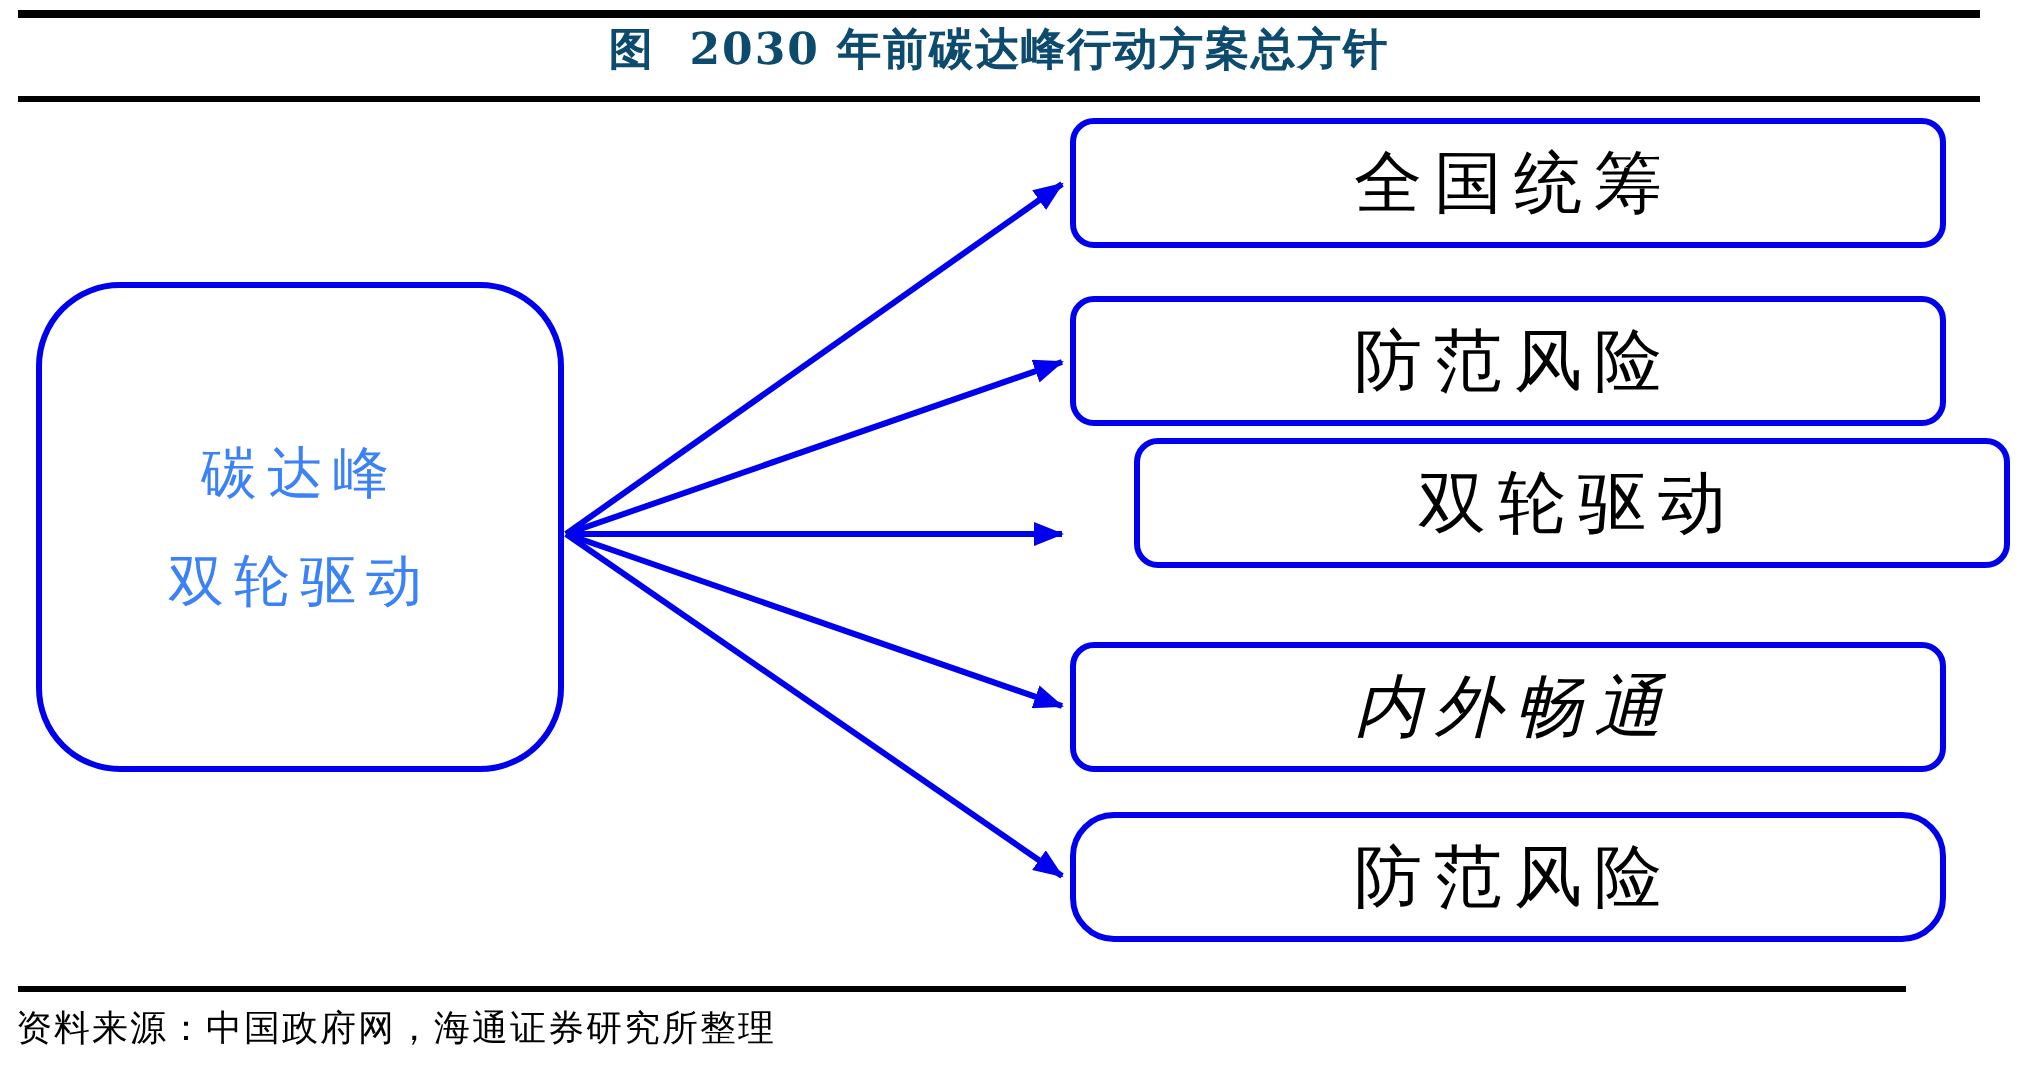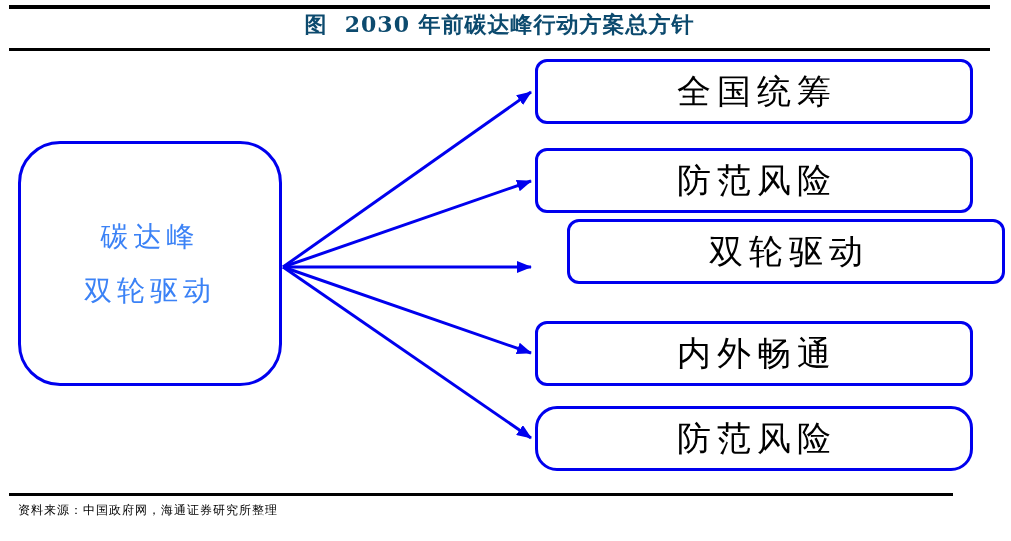--- a/index.html
+++ b/index.html
@@ -89,28 +89,28 @@
   .branch-node .branch-label {
     font-size: 34px;
     letter-spacing: 6px;
     text-indent: 6px;
     color: #000000;
     white-space: nowrap;
   }
   .branch-0 { top: 59px;  }
   .branch-1 { top: 148px; }
   .branch-2 { top: 219px; margin-left: 32px; }
-  .branch-3 { top: 321px; }
+  .branch-3 { top: 321px; font-style: italic; }
   .branch-4 { top: 406px; border-radius: 22px; }
 
   .source-note {
     position: absolute;
-    left: 18px;
+    left: 8px;
     top: 502px;
-    font-size: 12px;
+    font-size: 18px;
     letter-spacing: 1px;
     color: #000000;
     white-space: pre;
   }
 </style>
 </head>
 <body>
 
 <div class="page">
 

